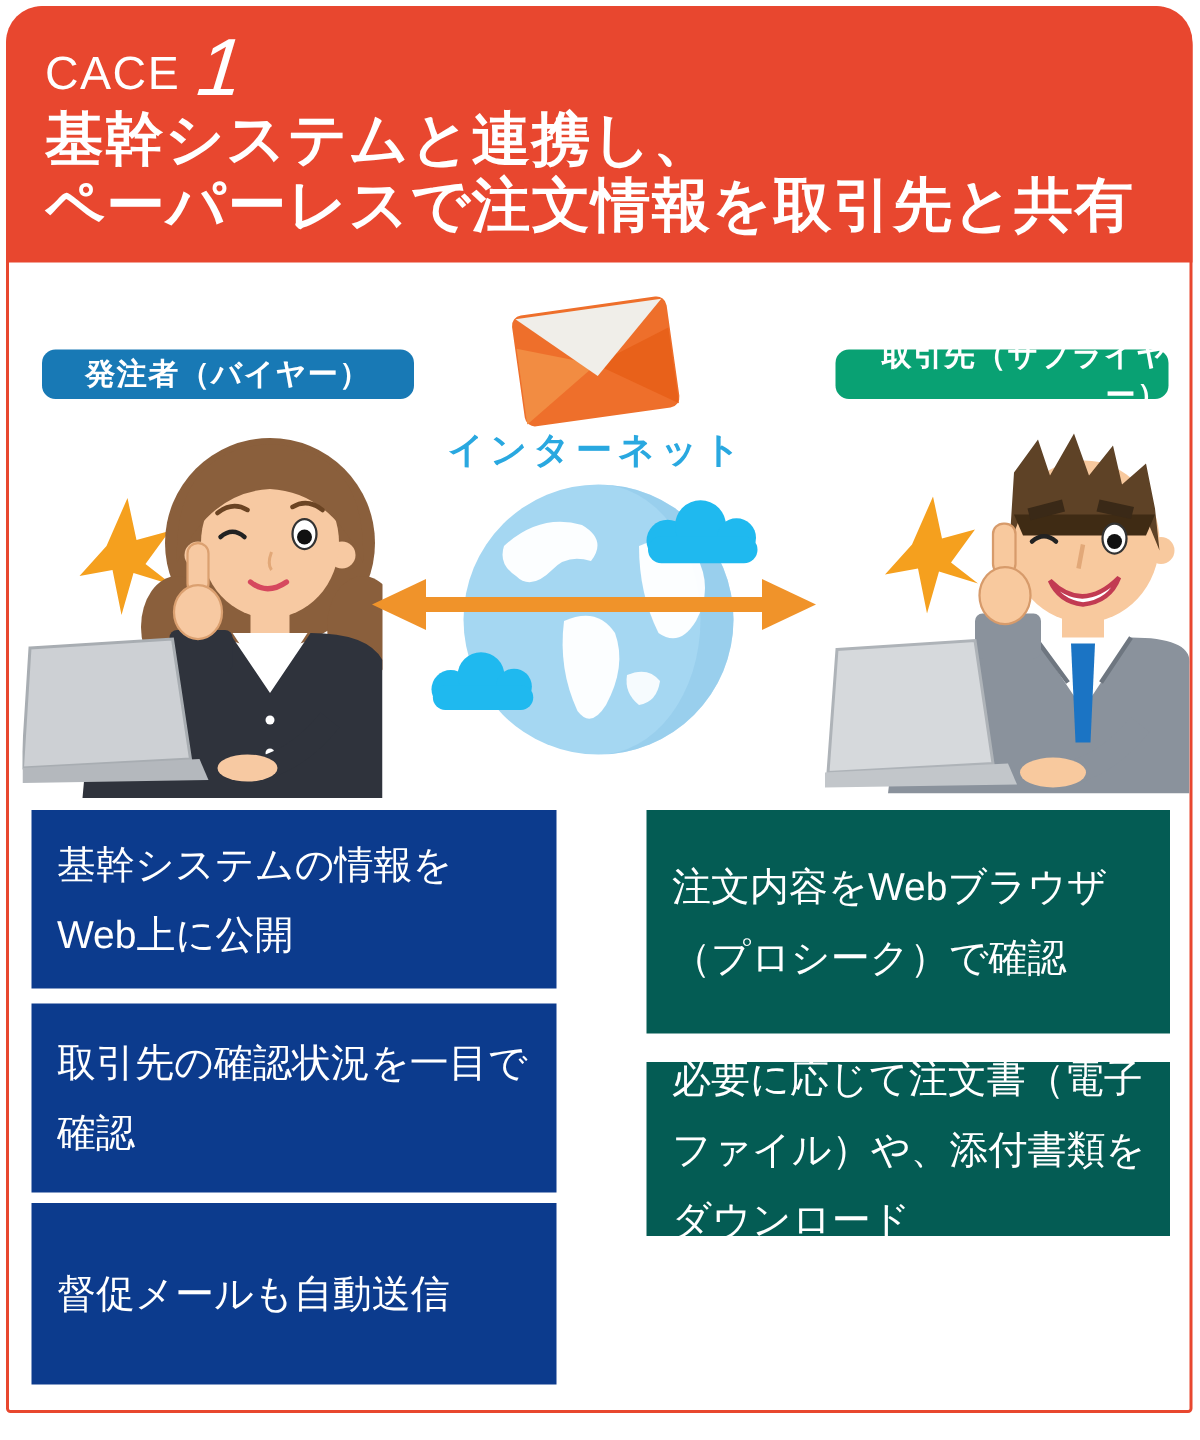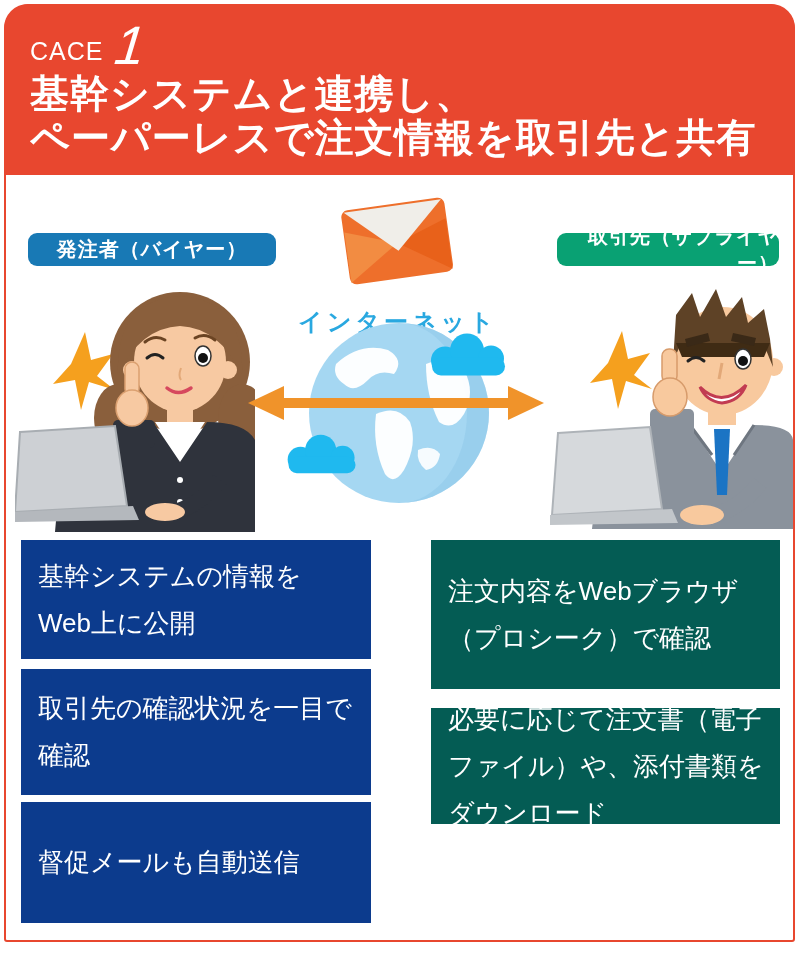--- a/index.html
+++ b/index.html
@@ -15,35 +15,35 @@
     border:2px solid #E8472F;border-radius:26px 26px 3px 3px;
     box-sizing:border-box;
   }
   
   .header{
     left:4px;top:4px;width:791px;height:171px;
     background:#E8472F;border-radius:24px 24px 0 0;
     box-sizing:border-box;padding:10px 26px 0 26px;color:#fff;
   }
   .case-line{height:58px;display:flex;align-items:flex-end;gap:12px;}
-  .case-label{font-size:25px;letter-spacing:1px;line-height:1;padding-bottom:8px;}
+  .case-label{font-size:31px;letter-spacing:1px;line-height:1;padding-bottom:8px;}
   .case-number{font-size:54px;font-style:italic;line-height:1;transform:skewX(-6deg);}
   .header-title{font-size:39px;font-weight:bold;line-height:44px;letter-spacing:1px;}
   
   .pill{
     height:33px;border-radius:9px;color:#fff;font-weight:bold;font-size:20px;
     display:flex;align-items:center;justify-content:center;letter-spacing:1px;
     box-sizing:border-box;
   }
   .pill-buyer{left:28px;top:233px;width:248px;background:#1879B5;}
   .pill-supplier{left:557px;top:233px;width:222px;background:#09A173;text-align:right;}
   
   .internet{
     left:270px;top:284px;width:256px;text-align:center;
-    color:#29A8E0;font-weight:bold;font-size:24px;letter-spacing:4px;margin-top:22px;
+    color:#29A8E0;font-weight:bold;font-size:24px;letter-spacing:4px;
   }
   
   .envelope{left:343px;top:197px;width:108px;height:86px;transform:rotate(-8deg);}
   .globe{left:308px;top:322px;width:182px;height:182px;z-index:1;}
   .cloud-tr{left:427px;top:331px;width:84px;height:47px;z-index:2;}
   .cloud-bl{left:284px;top:432px;width:77px;height:44px;z-index:2;}
   .arrow{left:246px;top:383px;width:300px;height:40px;z-index:3;}
   .buyer-char{left:15px;top:290px;width:240px;height:242px;}
   .supplier-char{left:550px;top:283px;width:243px;height:246px;}
   

